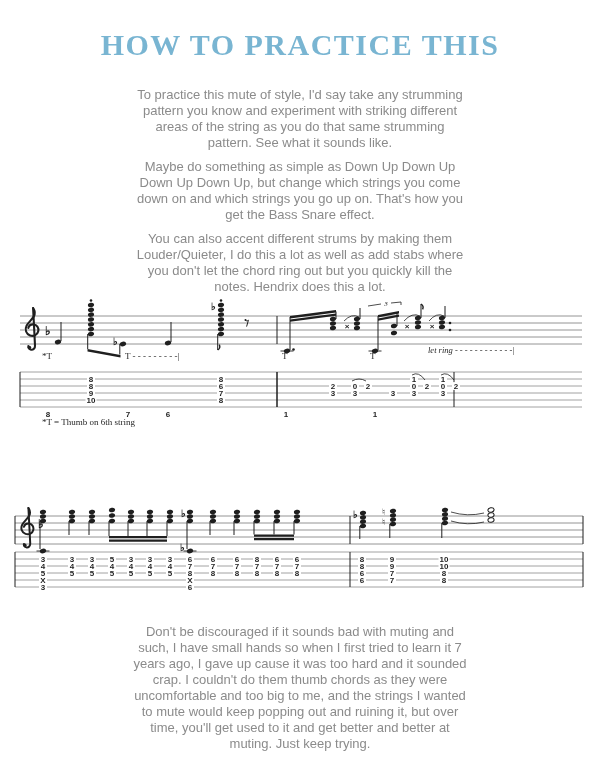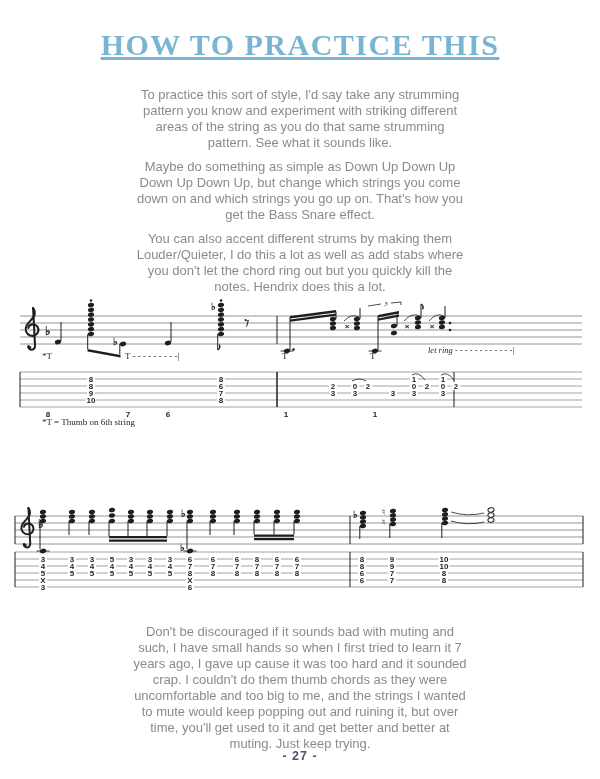--- a/index.html
+++ b/index.html
@@ -6,42 +6,42 @@
     --title-color:#79b5d2;
     --body-color:#8b8b8b;
     --pageno-color:#4e5468;
     --ink:#1f1f1f;
   }
   html,body{margin:0;padding:0;background:#ffffff;}
   .page{position:relative;width:600px;height:779px;background:#fff;overflow:hidden;
         font-family:"Liberation Sans",sans-serif;}
   .title{position:absolute;top:28px;left:0;width:100%;margin:0;text-align:center;
          font-family:"Liberation Serif",serif;font-weight:700;font-size:30px;
-         letter-spacing:1.5px;color:var(--title-color);text-decoration:underline;}
+         letter-spacing:1.5px;color:var(--title-color);}
   .para{position:absolute;left:50%;transform:translateX(-50%);width:390px;margin:0;
         text-align:center;font-size:13px;line-height:16px;color:var(--body-color);
         white-space:pre-line;}
   #p1{top:87px}
   #p2{top:159px}
   #p3{top:231px}
   #p4{top:447px}
   #p5{top:624px}
   .pageno{position:absolute;top:749px;left:0;width:100%;text-align:center;
           font-size:12.5px;font-weight:700;letter-spacing:1px;color:var(--pageno-color);}
   svg.notation{position:absolute;left:0;}
   #sys1{top:295px}
   #sys2{top:505px}
 </style>
 </head>
 <body>
 
 <div class="page">
   <h1 class="title">HOW TO PRACTICE THIS</h1>
 
-  <p class="para" id="p1">To practice this sort of style, I'd say take any strumming
+  <p class="para" id="p1">To practice this mute of style, I'd say take any strumming
 pattern you know and experiment with striking different
 areas of the string as you do that same strumming
 pattern. See what it sounds like.</p>
   <p class="para" id="p3">You can also accent different strums by making them
 Louder/Quieter, I do this a lot as well as add stabs where
 you don't let the chord ring out but you quickly kill the
 notes. Hendrix does this a lot.</p>
   <p class="para" id="p2">Maybe do something as simple as Down Up Down Up
 Down Up Down Up, but change which strings you come
 down on and which strings you go up on. That's how you
@@ -434,14 +434,13 @@
 
   <p class="para" id="p5">Don't be discouraged if it sounds bad with muting and
 such, I have small hands so when I first tried to learn it 7
 years ago, I gave up cause it was too hard and it sounded
 crap. I couldn't do them thumb chords as they were
 uncomfortable and too big to me, and the strings I wanted
 to mute would keep popping out and ruining it, but over
 time, you'll get used to it and get better and better at
 muting. Just keep trying.</p>
 
-  <div class="pageno">- 27 -</div>
 </div>
 
 </body></html>

